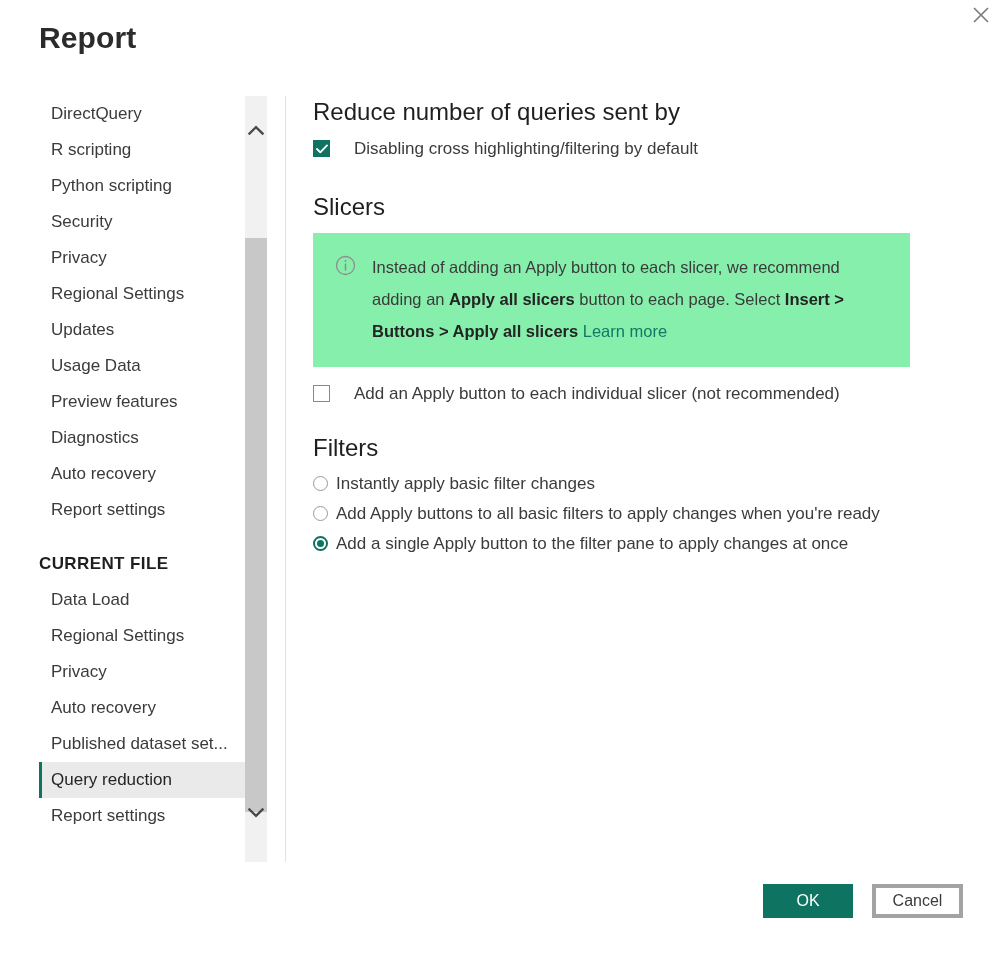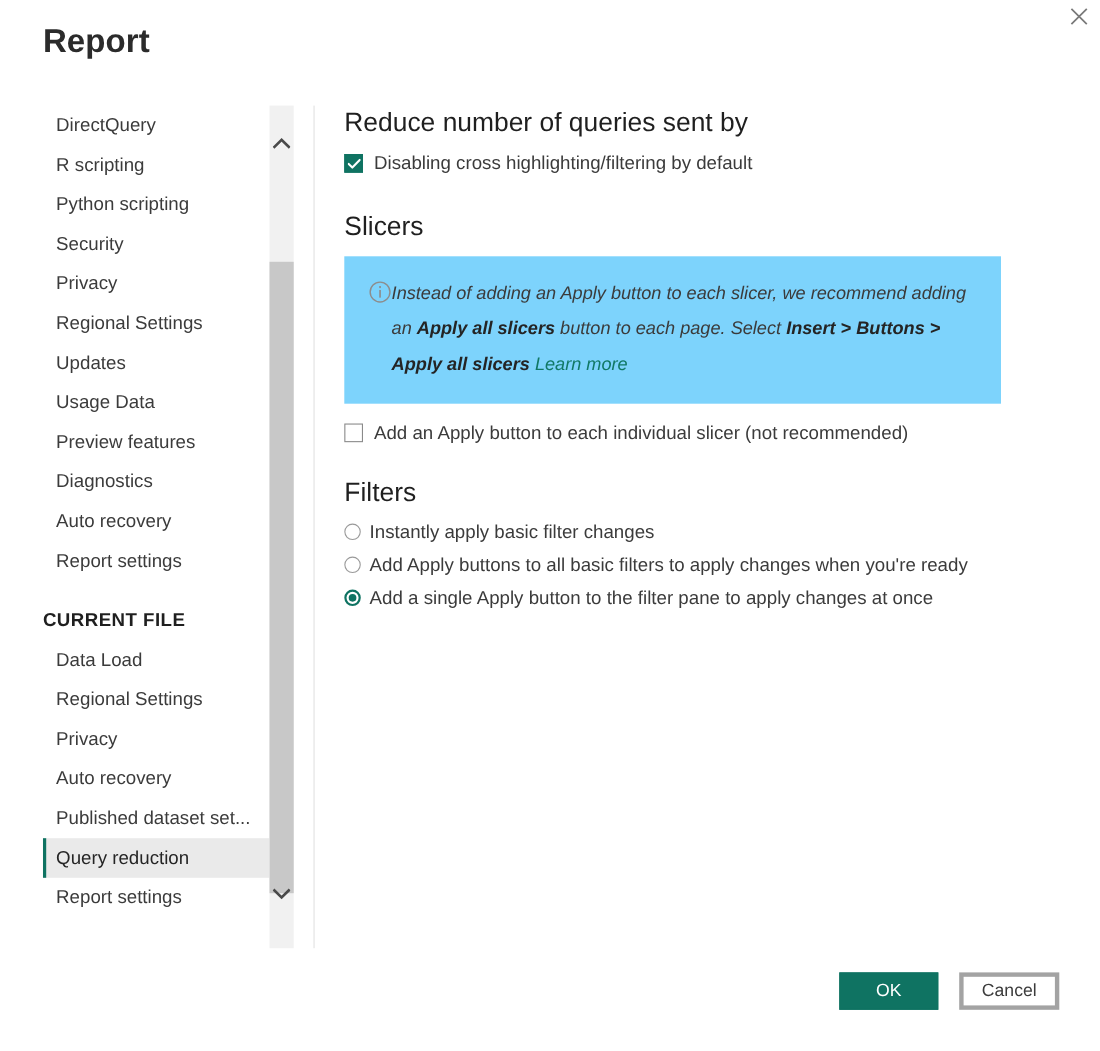--- a/index.html
+++ b/index.html
@@ -150,21 +150,21 @@
     margin: 0;
   }
   #heading-reduce { margin-bottom: 8px; }
   #heading-slicers { margin-top: 30px; margin-bottom: 8px; }
   #heading-filters { margin-top: 26px; margin-bottom: 6px; }
 
   
   .check-row {
     display: flex;
     align-items: flex-start;
-    gap: 10px;
+    gap: 24px;
     cursor: pointer;
     margin-top: 4px;
     text-align: center;
   }
   .checkbox {
     flex: none;
     width: 17px;
     height: 17px;
     margin-top: 4px;
     border: 1px solid #8a8a8a;
@@ -180,25 +180,25 @@
   .check-label {
     font-size: 17px;
     color: #3b3b3b;
     line-height: 25px;
   }
 
   
   #slicer-info-box {
     margin-top: 10px;
     width: 597px;
-    background: #7dd3fc;
+    background: #86efac;
     padding: 18px 22px 20px 22px;
     display: flex;
     align-items: flex-start;
-    font-style: italic;
+    gap: 16px;
   }
   #info-icon { flex: none; margin-top: 4px; }
   #slicer-info-text {
     font-size: 16.5px;
     line-height: 32px;
     color: #3b3b3b;
   }
   #slicer-info-text b { font-weight: 700; color: #242424; }
   .link {
     color: #117865;

